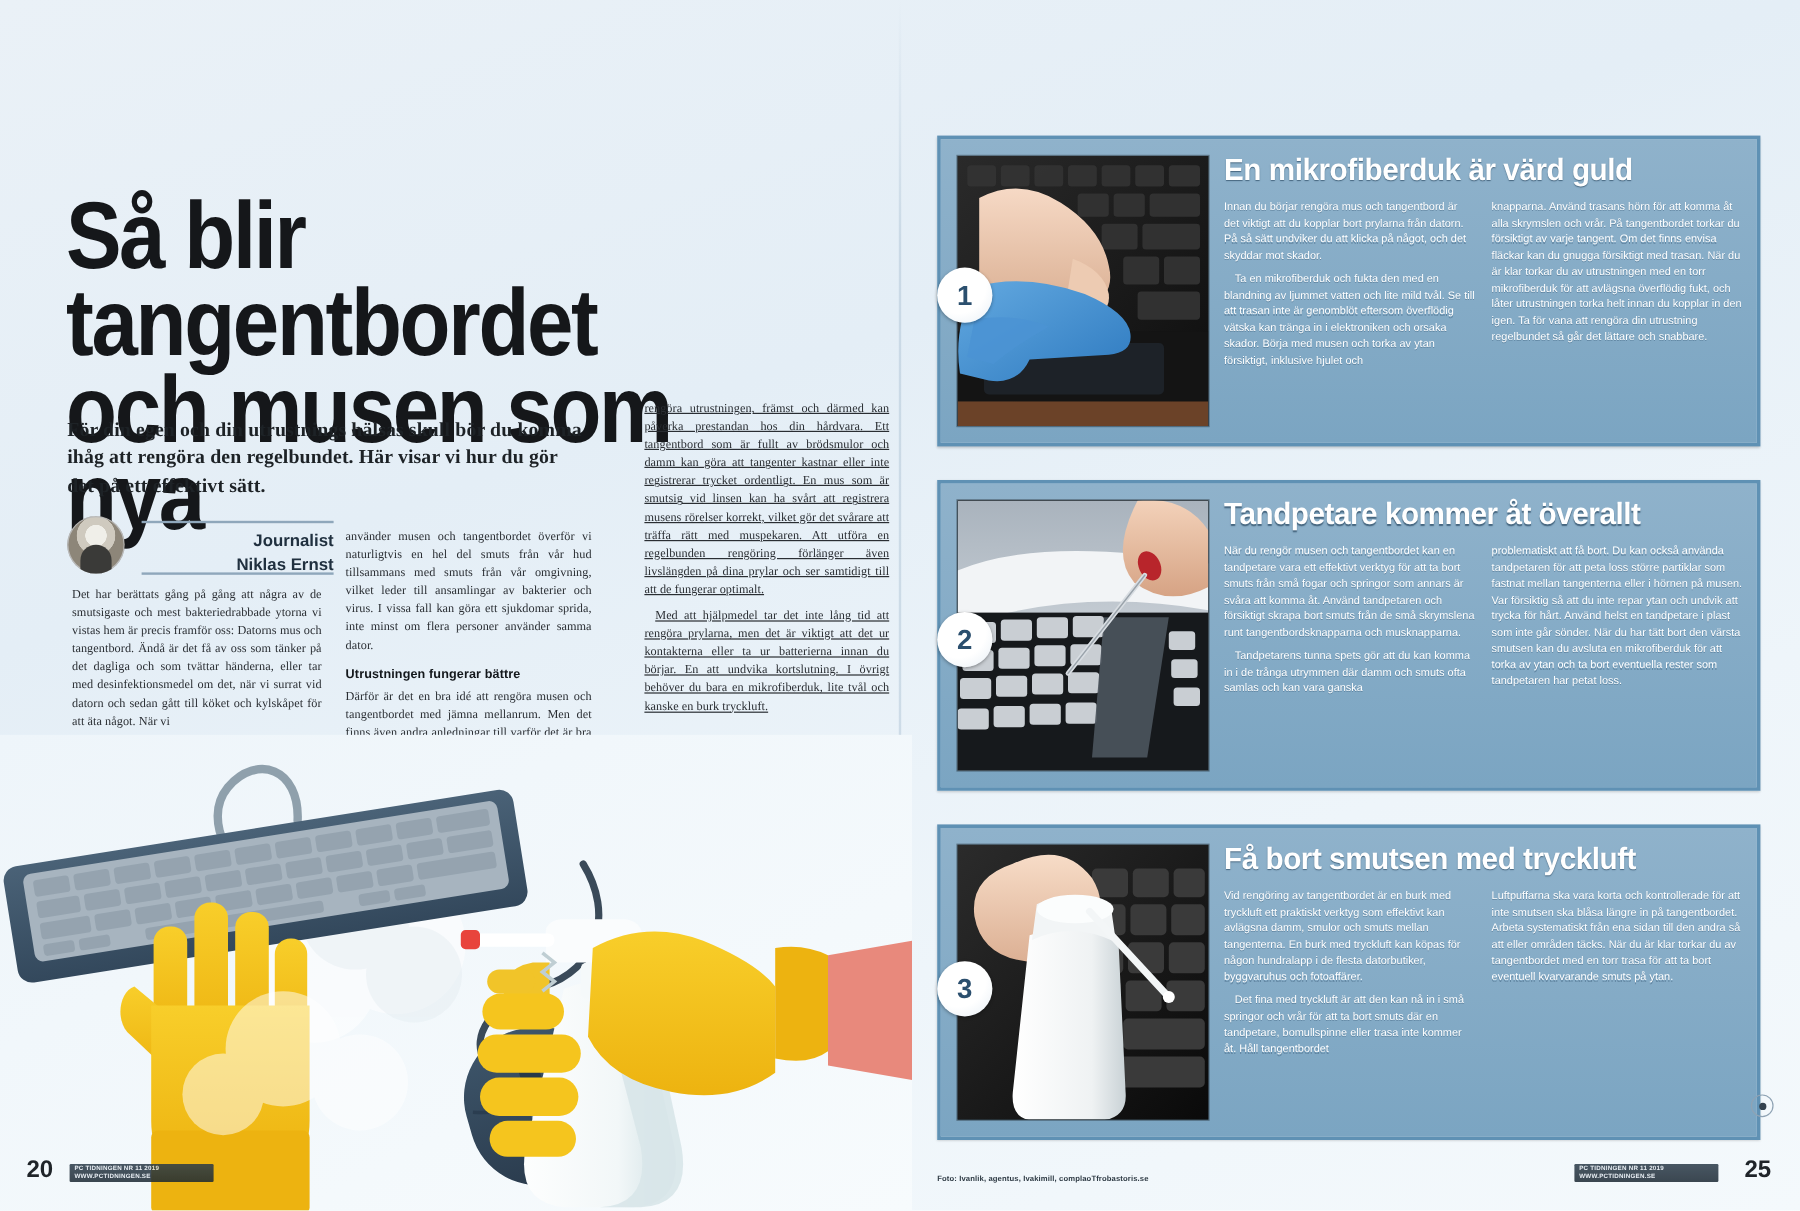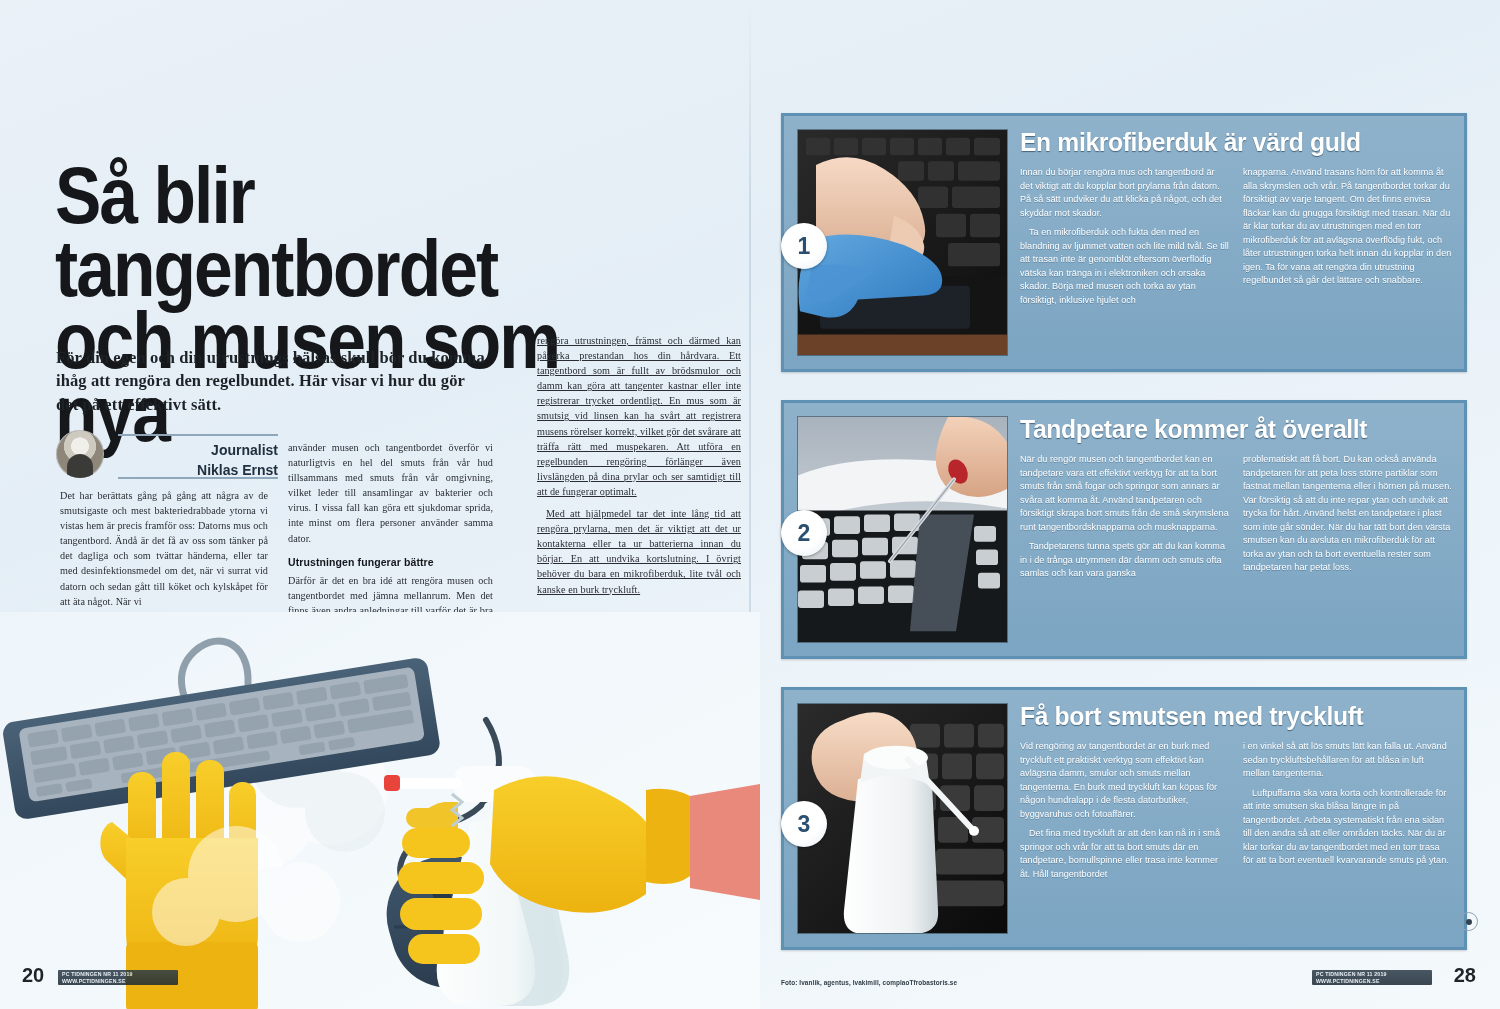--- a/index.html
+++ b/index.html
@@ -555,28 +555,27 @@
         <circle cx="176" cy="128" r="5" fill="#FFFFFF"></circle>
       </svg>
     </div>
     <div class="panel-title">Få bort smutsen med tryckluft</div>
     <div class="panel-cols">
       <div class="pc">
         <p>Vid rengöring av tangentbordet är en burk med tryckluft ett praktiskt verktyg som effektivt kan avlägsna damm, smulor och smuts mellan tangenterna. En burk med tryckluft kan köpas för någon hundralapp i de flesta datorbutiker, byggvaruhus och fotoaffärer.</p>
         <p>Det fina med tryckluft är att den kan nå in i små springor och vrår för att ta bort smuts där en tandpetare, bomullspinne eller trasa inte kommer åt. Håll tangentbordet</p>
       </div>
       <div class="pc">
-        <p>i en vinkel så att lös smuts lätt kan falla ut. Använd sedan tryckluftsbehållaren för att blåsa in luft mellan tangenterna.</p>
         <p>Luftpuffarna ska vara korta och kontrollerade för att inte smutsen ska blåsa längre in på tangentbordet. Arbeta systematiskt från ena sidan till den andra så att eller områden täcks. När du är klar torkar du av tangentbordet med en torr trasa för att ta bort eventuell kvarvarande smuts på ytan.</p>
       </div>
     </div>
   </div>
 
   <div class="photo-credit">Foto: Ivanlik, agentus, Ivakimill, complaoTfrobastoris.se</div>
   <div class="logo-block right">
     <div>PC TIDNINGEN NR 11 2019</div>
     <div>WWW.PCTIDNINGEN.SE</div>
   </div>
-  <div class="folio right">28</div>
+  <div class="folio right">25</div>
 
   <div class="regmark"></div>
 
 </div>
 
 </body></html>

